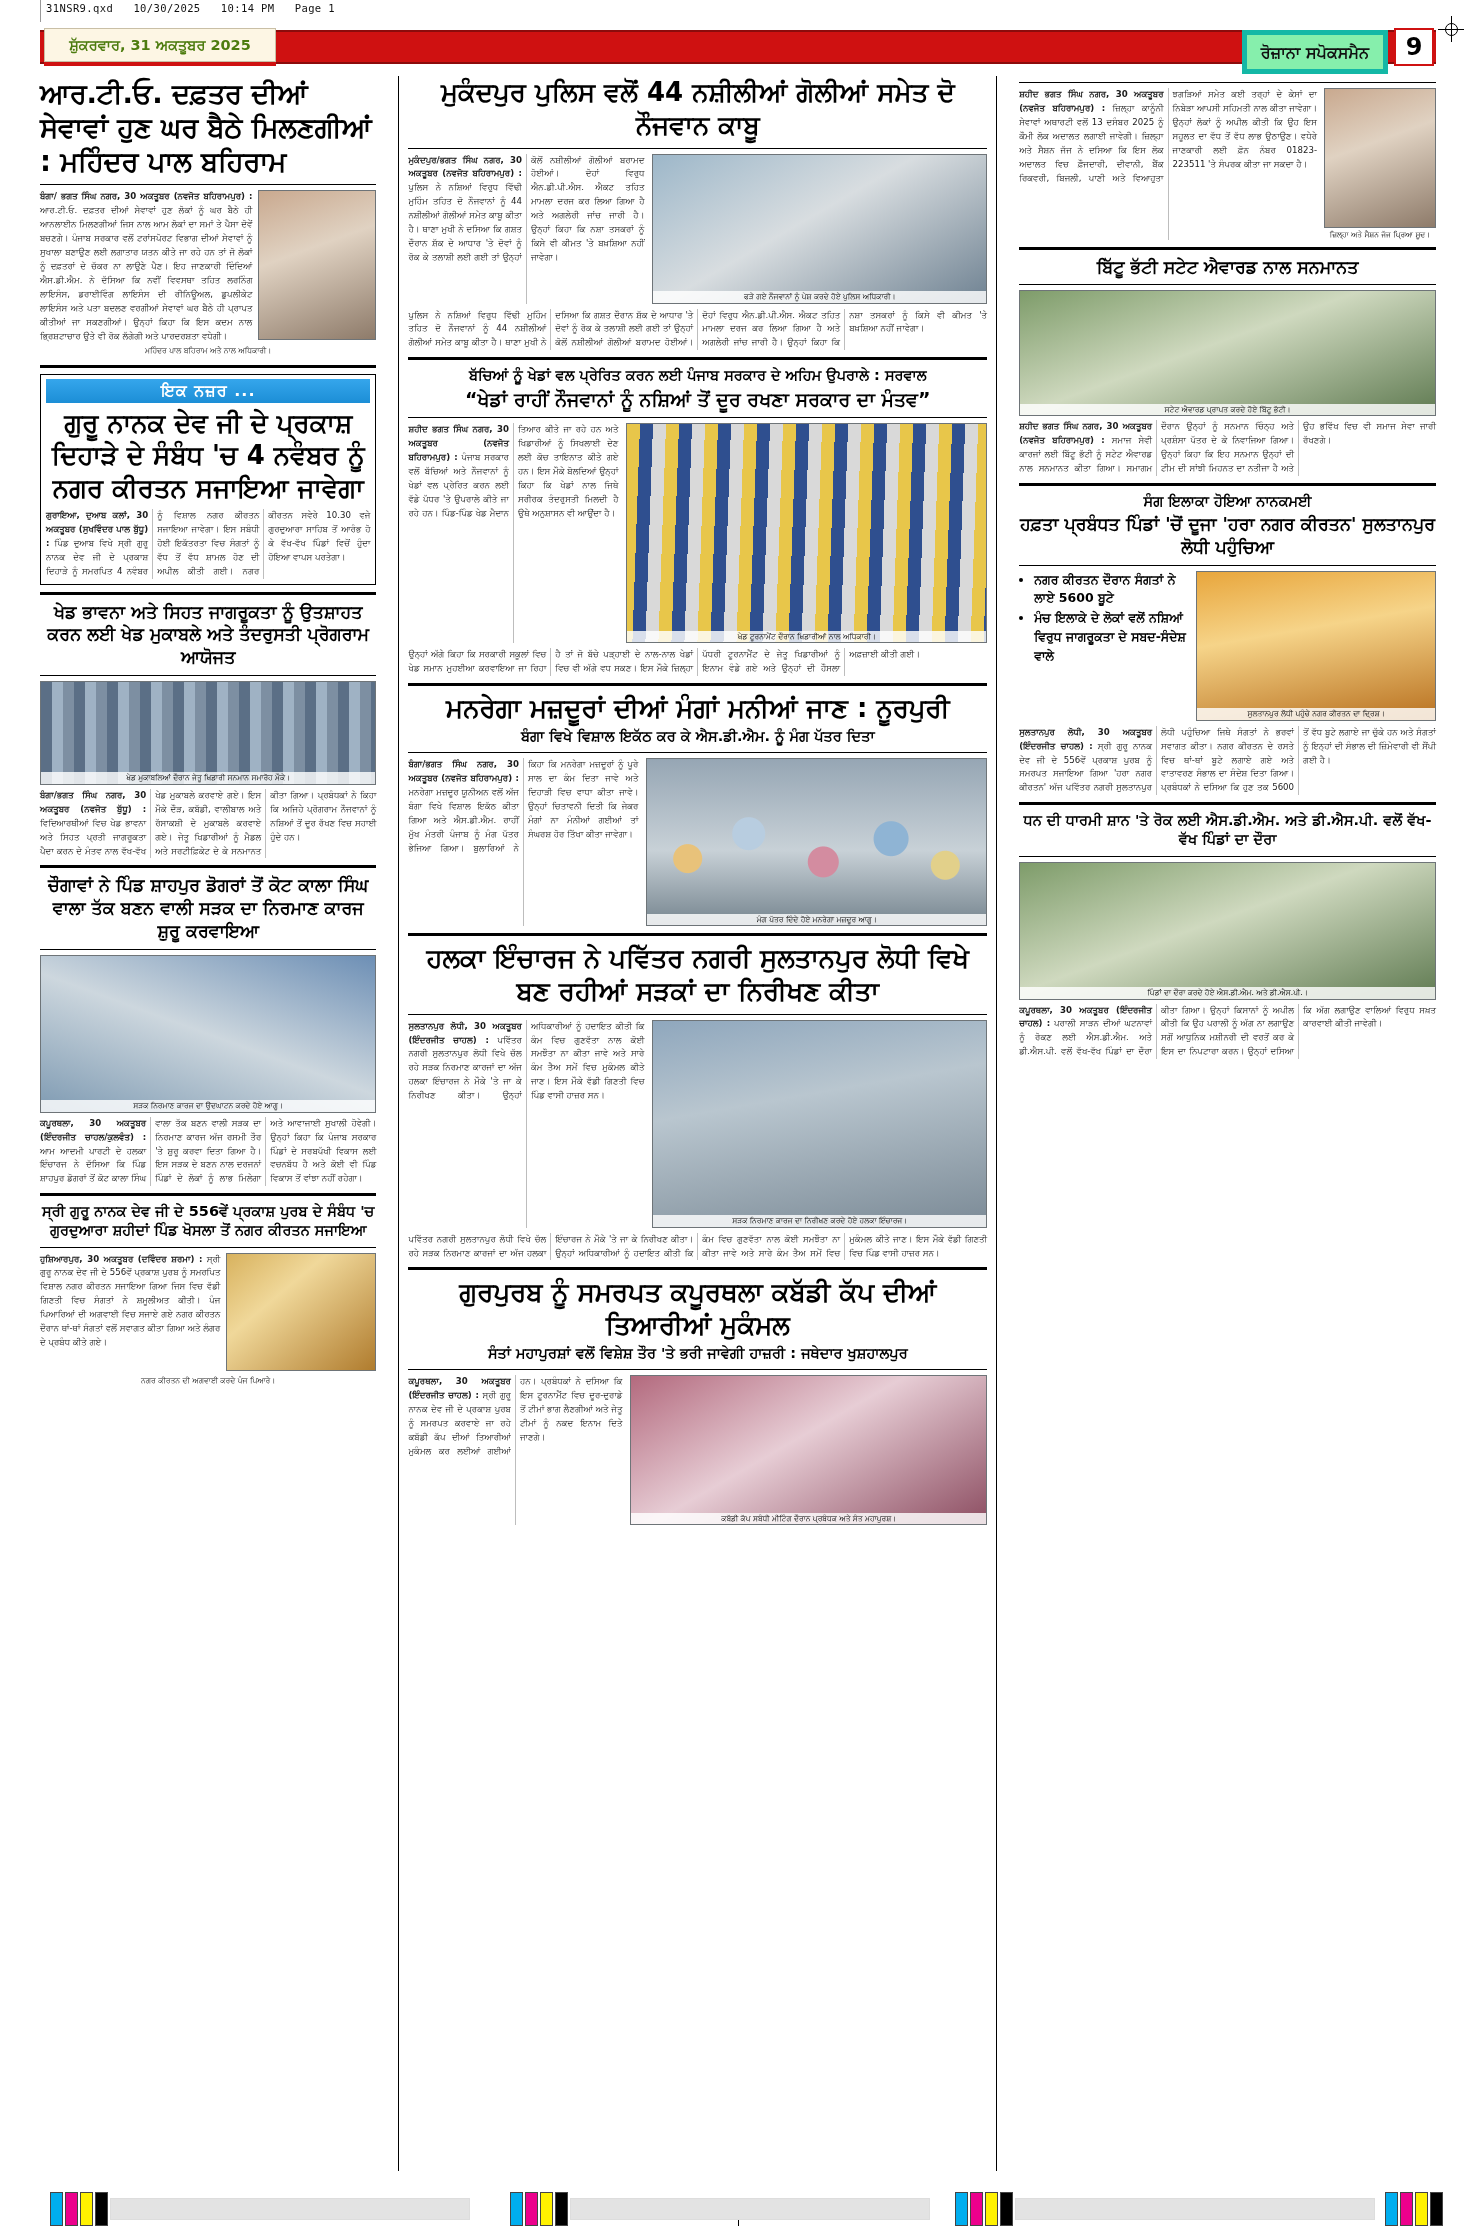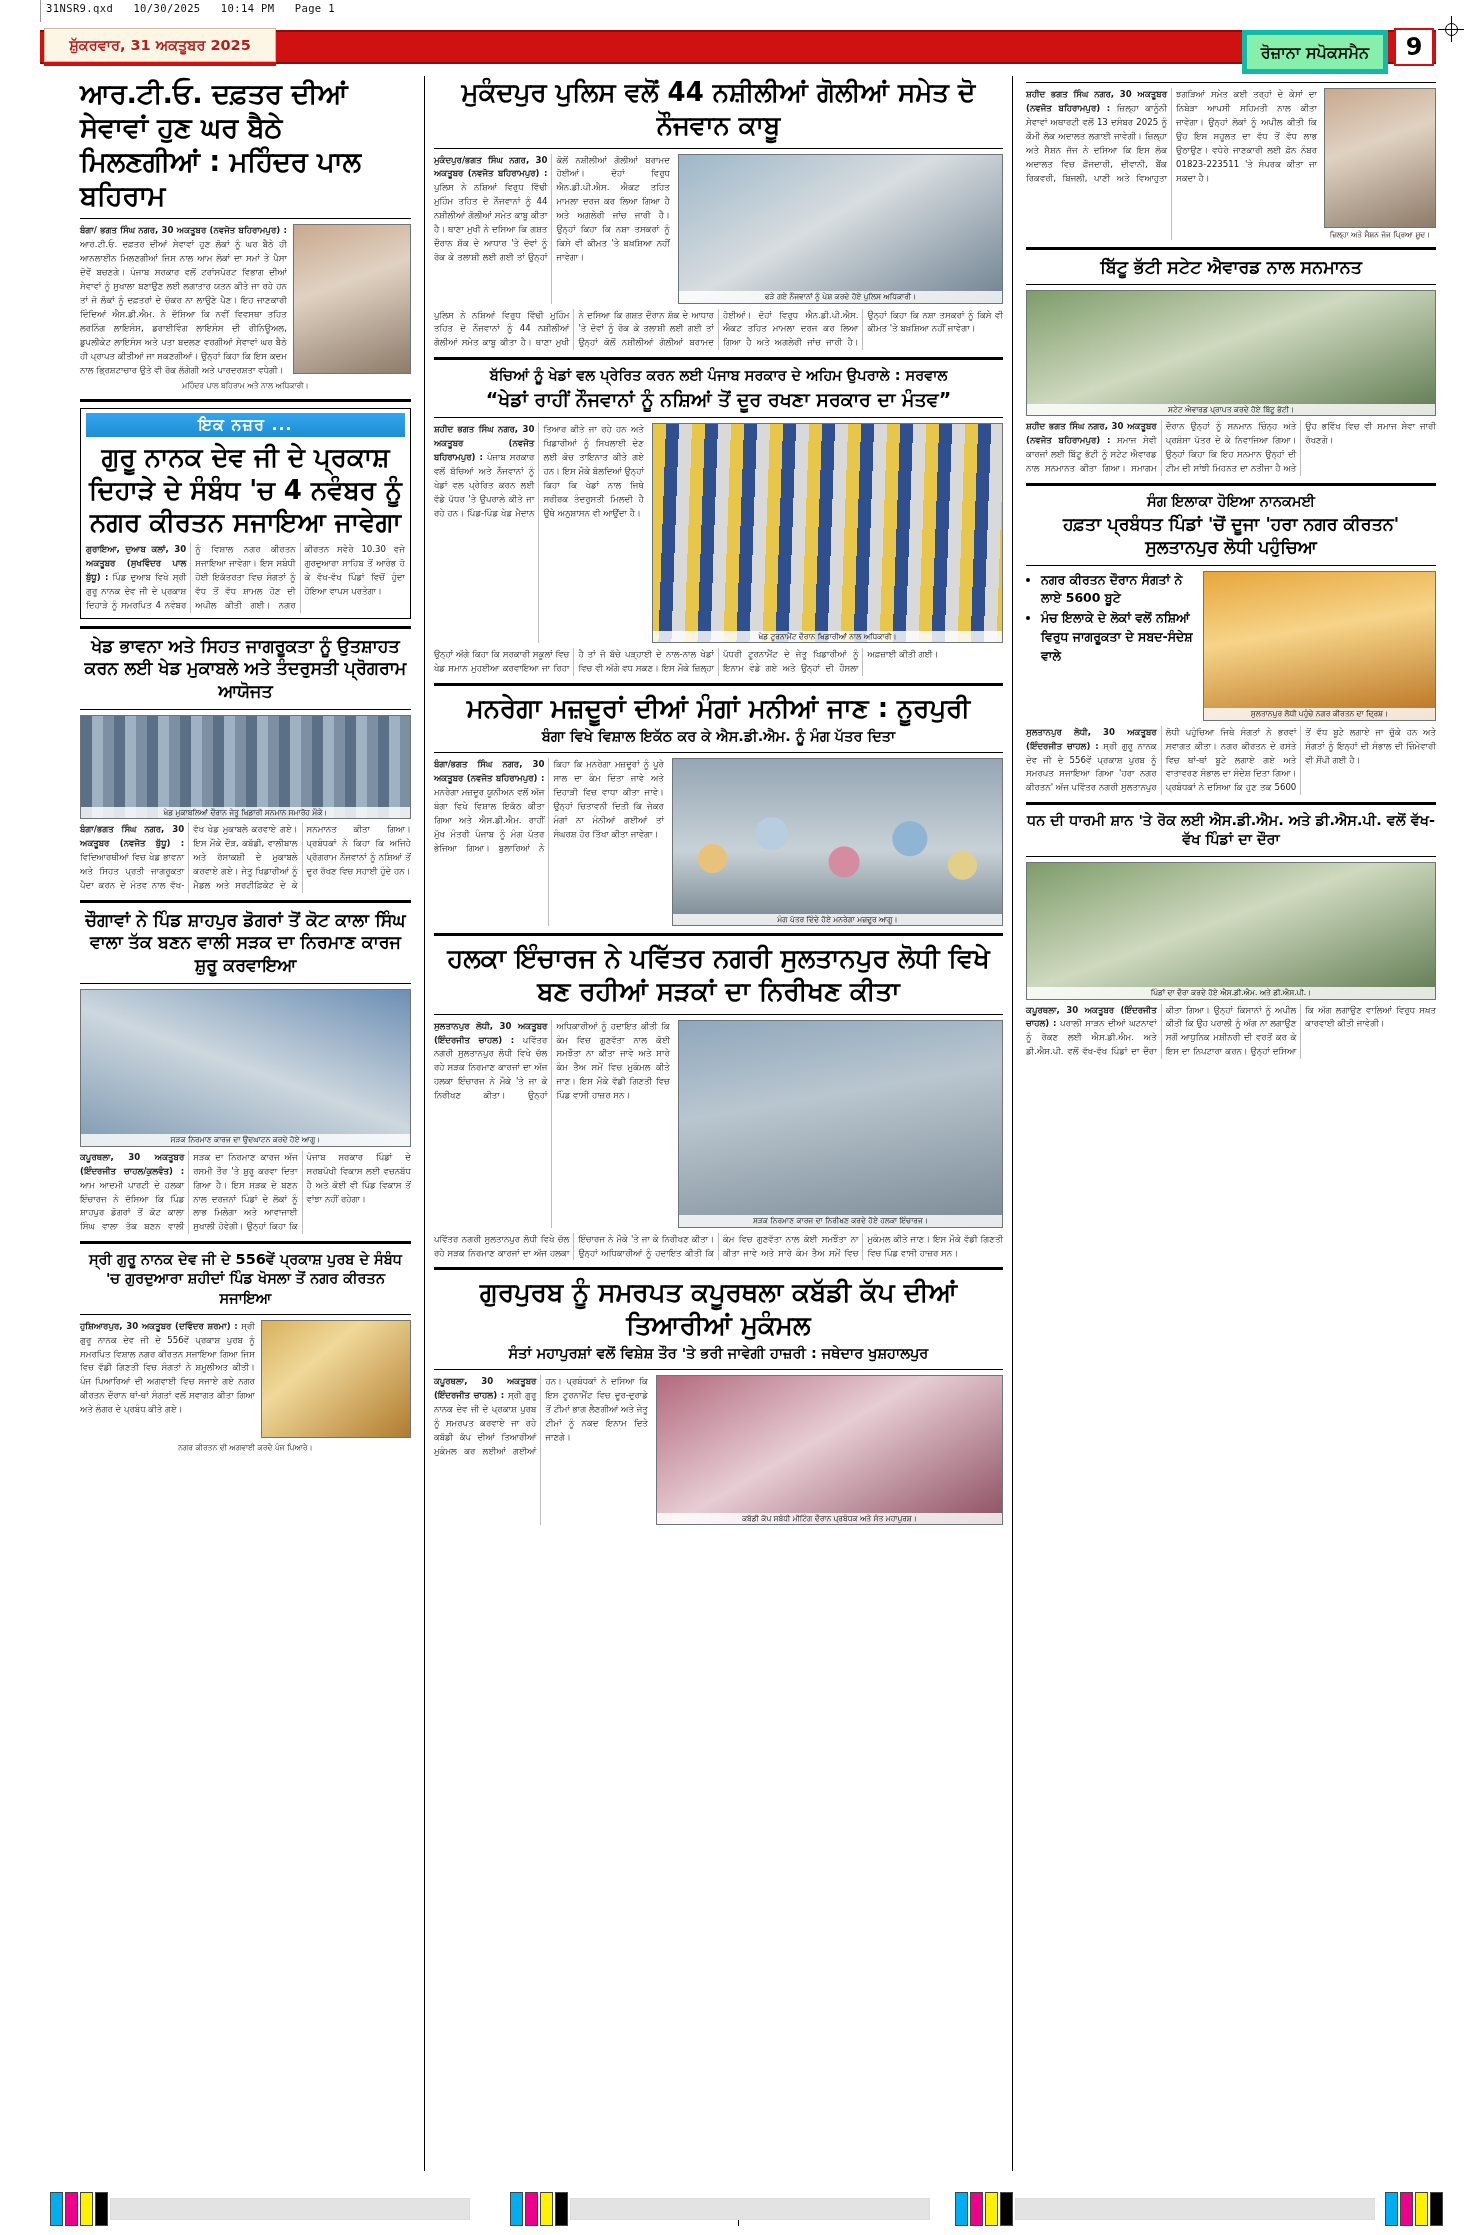--- a/index.html
+++ b/index.html
@@ -32,21 +32,21 @@
   
   .page { position:absolute; left:40px; top:26px; width:1396px; height:2160px; }
 
   
   .masthead { position:relative; height:44px; margin-bottom:6px; }
   .mh-bar { position:absolute; inset:4px 0 6px 0; background:#cf1111; border-top:2px solid #8b0c0c; border-bottom:2px solid #8b0c0c;}
   .mh-date {
     position:absolute; left:4px; top:2px; height:34px; min-width:232px;
     background:#fdf6e4; border:1px solid #c9bfa6;
     display:flex; align-items:center; justify-content:center;
-    font-size:14.5px; font-weight:700; color:#b91c1c; padding:0 12px;
+    font-size:14.5px; font-weight:700; color:#4d7c0f; padding:0 12px;
     z-index:3;
   }
   .mh-date-underline{position:absolute;left:4px;top:36px;width:232px;height:4px;background:#cf1111;z-index:4;}
   .mh-center {
     position:absolute; left:352px; top:1px; height:40px;
     background:#fff; border-top:2px solid #cf1111; border-bottom:2px solid #cf1111;
     display:flex; align-items:center; padding:0 26px 0 18px; z-index:3;
   }
   .mh-center-title{ font-size:27px; font-weight:800; letter-spacing:.4px; line-height:1; }
   .mh-center::after{
@@ -59,21 +59,21 @@
     border:5px solid #14b8a6; display:flex; align-items:center; padding:0 14px; z-index:3;
   }
   .mh-right-title{ font-size:16px; font-weight:800; color:#111; }
   .mh-pageno {
     position:absolute; right:2px; top:2px; width:40px; height:38px; background:#fff;
     border:2px solid #cf1111; display:flex; align-items:center; justify-content:center;
     font-size:24px; font-weight:800; z-index:4;
   }
 
   
-  .cols { display:flex; gap:4px; height:2095px;margin-left:40px; }
+  .cols { display:flex; gap:13px; height:2095px; }
   .col  { position:relative; }
   .colL { width:352px; padding-right:9px; }
   .colM { width:610px; padding:0 9px; border-left:1px solid #000; border-right:1px solid #000;}
   .colR { width:434px; padding-left:9px; }
 
   
   .hl1 { font-size:27.5px; font-weight:800; line-height:1.24; letter-spacing:-.2px; }
   .hl2 { font-size:26px;   font-weight:800; line-height:1.26; }
   .hl3 { font-size:17.5px; font-weight:800; line-height:1.3; }
   .hl4 { font-size:14.5px; font-weight:800; line-height:1.32; }

